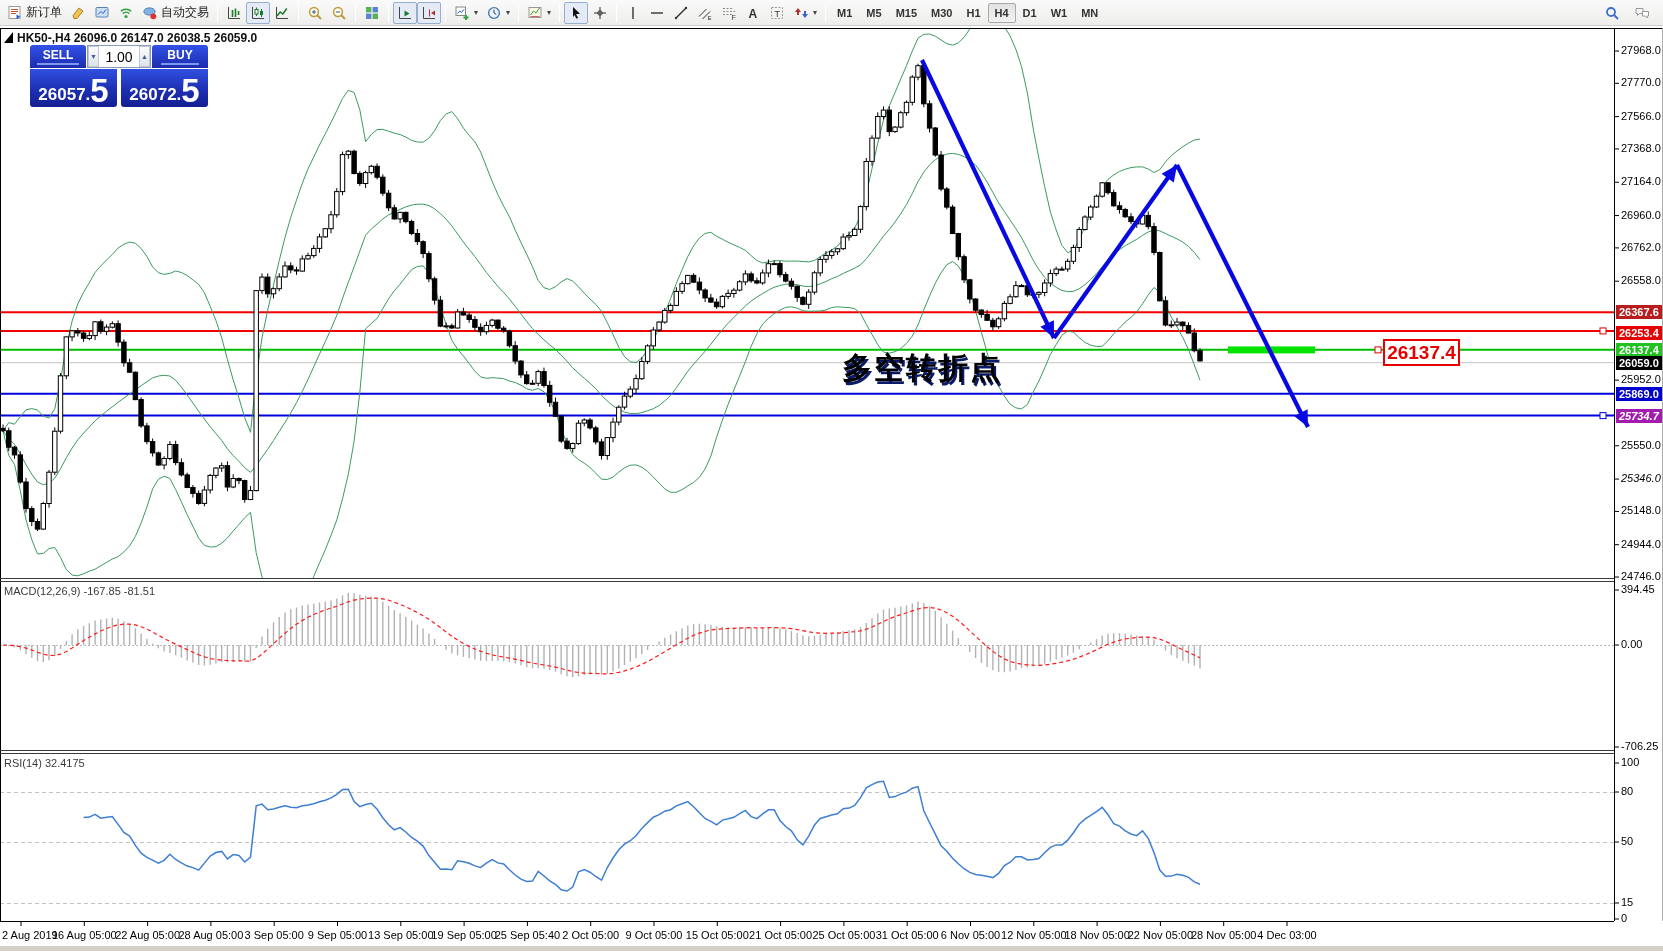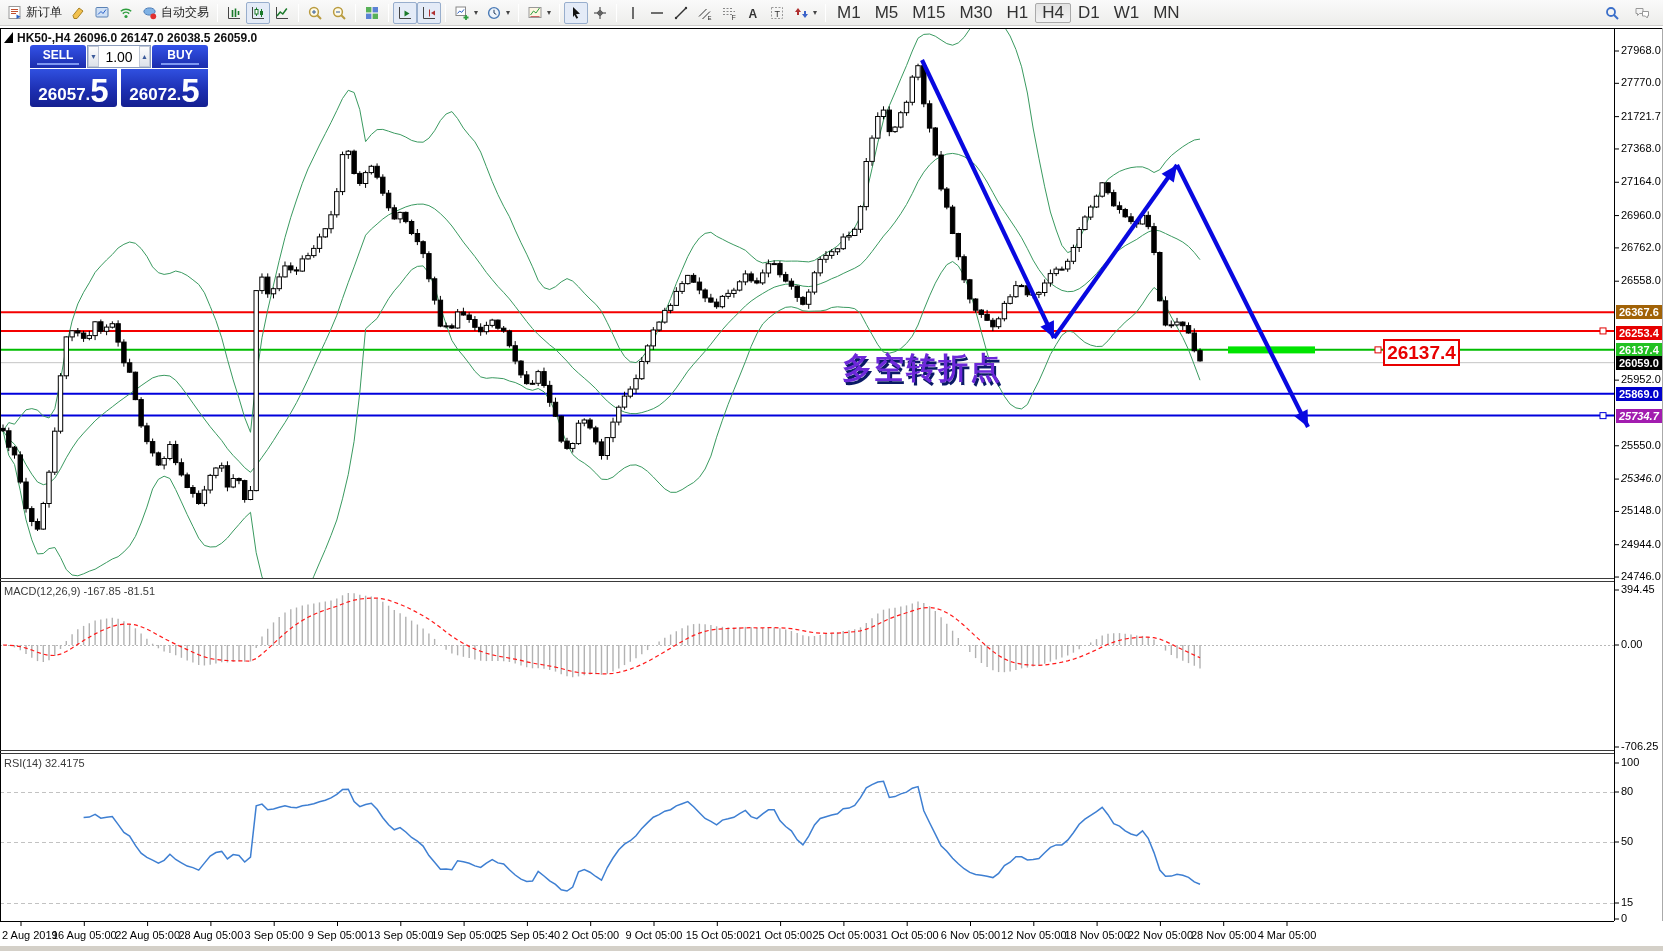--- a/index.html
+++ b/index.html
@@ -9,35 +9,35 @@
   
   #toolbar{position:absolute;left:0;top:0;width:1663px;height:26px;z-index:20;
     background:linear-gradient(#fafafa,#ededeb);border-bottom:1px solid #cfcecc;
     display:flex;align-items:center;padding:0 3px;}
   .tb-btn{height:22px;min-width:24px;display:flex;align-items:center;justify-content:center;
     gap:3px;padding:0 3px;border:1px solid transparent;border-radius:2px;font-size:12px;color:#222;cursor:default;}
   .tb-btn.active{background:#e4ebf7;border-color:#98aecd;}
   .ticon{width:16px;height:16px;display:block;}
   .dd-arrow{font-size:8px;color:#444;margin-left:1px;}
   .tb-sep{width:1px;height:18px;background:#c6c5c3;border-right:1px solid #fff;margin:0 4px;}
-  .tf-btn{height:20px;padding:0 6px;font-size:17px;font-weight:normal;color:#333;border:1px solid transparent;
+  .tf-btn{height:20px;padding:0 6px;font-size:11px;font-weight:bold;color:#333;border:1px solid transparent;
     display:flex;align-items:center;border-radius:2px;text-align:right;}
   .tf-btn.active{background:#e9e9e9;border-color:#aaa;background:linear-gradient(#e2e2e2,#f2f2f2);}
   #tb-right{margin-left:auto;display:flex;align-items:center;gap:6px;padding-right:6px;}
   
   #chart-canvas{position:absolute;left:0;top:0;z-index:2;}
   
   #chart-title{position:absolute;left:17px;top:31px;font-size:12px;font-weight:bold;color:#101010;z-index:6;}
   #macd-label{position:absolute;left:4px;top:585px;font-size:11px;color:#3a3a3a;z-index:6;}
   #rsi-label{position:absolute;left:4px;top:757px;font-size:11px;color:#3a3a3a;z-index:6;}
   .tick-label{position:absolute;left:1621px;font-size:11px;color:#000;z-index:6;white-space:nowrap;}
   .level-label{position:absolute;left:1616px;width:46px;height:14px;color:#fff;font-size:11px;
     font-weight:bold;line-height:14px;padding-left:3px;z-index:7;white-space:nowrap;}
   .date-label{position:absolute;top:929px;font-size:11px;color:#000;z-index:6;white-space:nowrap;}
-  #annotation{position:absolute;left:842px;top:348px;font-size:30px;font-weight:bold;color:#6d28d9;
+  #annotation{position:absolute;left:842px;top:348px;font-size:30px;font-weight:bold;color:#000000;
     letter-spacing:2px;text-shadow:2px 3px 0 #0a1a66;z-index:5;}
   #callout{position:absolute;left:1383px;top:339px;width:77px;height:27px;border:2px solid #e80000;
     background:#fff;color:#e80000;font-size:19px;font-weight:bold;display:flex;align-items:center;
     justify-content:center;z-index:6;}
   
   #trade-panel{position:absolute;left:6px;top:45px;width:202px;z-index:8;padding-left:24px;}
   .tp-row1{display:flex;height:23px;gap:1px;}
   .tp-btn{width:60px;background:linear-gradient(#3352e8,#1b2dac);color:#fff;font-size:12px;font-weight:600;
     display:flex;align-items:center;justify-content:center;border-radius:3px 3px 0 0;}
   .tp-btn span{border-bottom:2px solid #7e97f2;padding:0 6px 1px 6px;}
@@ -1023,33 +1023,33 @@
 
   <div id="macd-label">MACD(12,26,9) -167.85 -81.51</div>
   <div id="rsi-label">RSI(14) 32.4175</div>
 
   <div id="annotation">多空转折点</div>
   <div id="callout">26137.4</div>
 
   <div id="bottom-strip"></div>
 <div class="tick-label" style="top: 44px;">27968.0</div>
     <div class="tick-label" style="top: 76.3265px;">27770.0</div>
-    <div class="tick-label" style="top: 109.633px;">21721.7</div>
+    <div class="tick-label" style="top: 109.633px;">27566.0</div>
     <div class="tick-label" style="top: 141.959px;">27368.0</div>
     <div class="tick-label" style="top: 175.265px;">27164.0</div>
     <div class="tick-label" style="top: 208.571px;">26960.0</div>
     <div class="tick-label" style="top: 240.898px;">26762.0</div>
     <div class="tick-label" style="top: 274.204px;">26558.0</div>
     <div class="tick-label" style="top: 373.143px;">25952.0</div>
     <div class="tick-label" style="top: 438.776px;">25550.0</div>
     <div class="tick-label" style="top: 472.082px; font-style: italic;">25346.0</div>
     <div class="tick-label" style="top: 504.408px;">25148.0</div>
     <div class="tick-label" style="top: 537.714px;">24944.0</div>
     <div class="tick-label" style="top: 570.041px;">24746.0</div>
-    <div class="level-label" style="top: 305.29px; background: #a16207;">26367.6</div>
+    <div class="level-label" style="top: 305.29px; background: #b91c1c;">26367.6</div>
     <div class="level-label" style="top: 326px; background: rgb(230, 0, 0);">26253.4</div>
     <div class="level-label" style="top: 342.873px; background: rgb(34, 193, 34);">26137.4</div>
     <div class="level-label" style="top: 355.673px; background: rgb(0, 0, 0);">26059.0</div>
     <div class="level-label" style="top: 386.694px; background: rgb(0, 0, 204);">25869.0</div>
     <div class="level-label" style="top: 408.62px; background: #a21caf; font-style: italic;">25734.7</div>
     <div class="tick-label" style="top: 583px;">394.45</div>
     <div class="tick-label" style="top: 638px;">0.00</div>
     <div class="tick-label" style="top: 740px;">-706.25</div>
     <div class="tick-label" style="top: 756px;">100</div>
     <div class="tick-label" style="top: 785px;">80</div>
@@ -1069,14 +1069,14 @@
     <div class="date-label" style="top: 929px; left: 654px; transform: translateX(-50%);">9 Oct 05:00</div>
     <div class="date-label" style="top: 929px; left: 717.3px; transform: translateX(-50%);">15 Oct 05:00</div>
     <div class="date-label" style="top: 929px; left: 780.6px; transform: translateX(-50%);">21 Oct 05:00</div>
     <div class="date-label" style="top: 929px; left: 843.9px; transform: translateX(-50%);">25 Oct 05:00</div>
     <div class="date-label" style="top: 929px; left: 907.2px; transform: translateX(-50%);">31 Oct 05:00</div>
     <div class="date-label" style="top: 929px; left: 970.5px; transform: translateX(-50%);">6 Nov 05:00</div>
     <div class="date-label" style="top: 929px; left: 1033.8px; transform: translateX(-50%);">12 Nov 05:00</div>
     <div class="date-label" style="top: 929px; left: 1097.1px; transform: translateX(-50%);">18 Nov 05:00</div>
     <div class="date-label" style="top: 929px; left: 1160.4px; transform: translateX(-50%);">22 Nov 05:00</div>
     <div class="date-label" style="top: 929px; left: 1223.7px; transform: translateX(-50%);">28 Nov 05:00</div>
-    <div class="date-label" style="top: 929px; left: 1287px; transform: translateX(-50%);">4 Mar 05:00</div>
+    <div class="date-label" style="top: 929px; left: 1287px; transform: translateX(-50%);">4 Dec 03:00</div>
   </div>
 
 </body></html>

